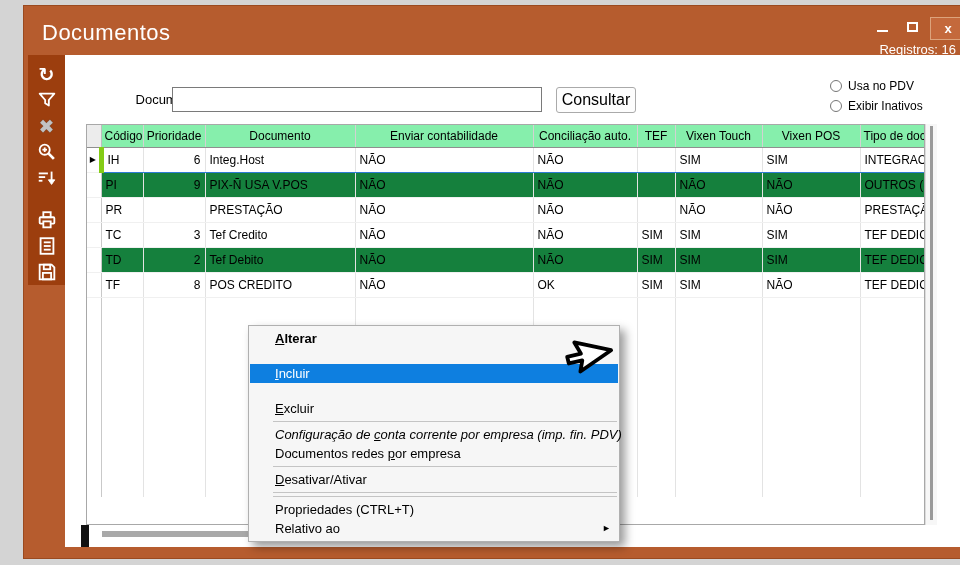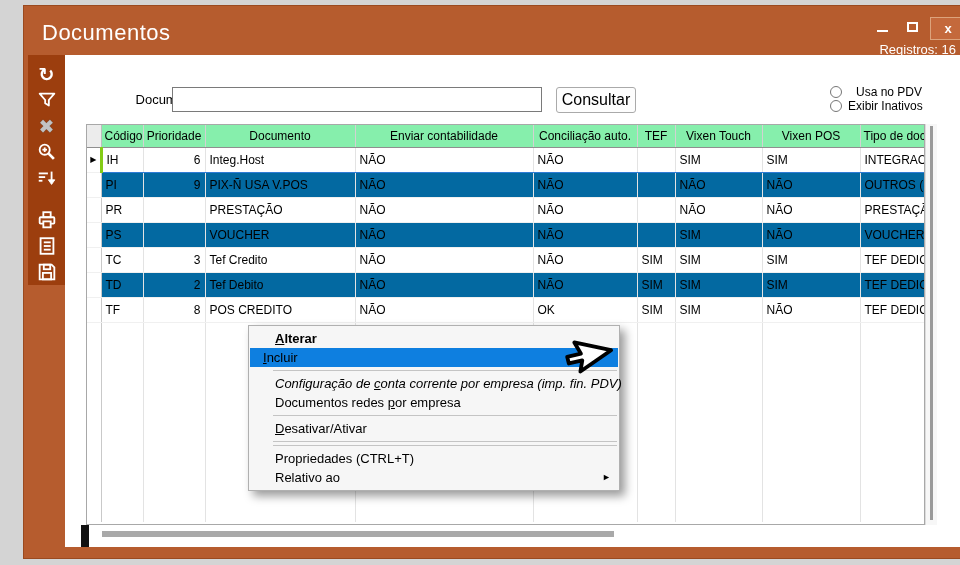--- a/index.html
+++ b/index.html
@@ -27,51 +27,51 @@
 
   
   #panel { position:absolute; left:41px; top:49px; width:901px; height:492px; background:#fff; }
 
   
   #doc-label { position:absolute; left:37px; top:37px; width:100px; text-align:right; font-size:13px; color:#000; }
   #doc-input { position:absolute; left:107px; top:32px; width:370px; height:25px; border:1px solid #7a7a7a; font-size:13px; padding:0 4px; outline:none; }
   #consultar { position:absolute; left:491px; top:32px; width:80px; height:26px; background:#fdfdfd; border:1px solid #aaa; border-radius:3px; font-size:16px; font-family:inherit; }
   .radio-row { position:absolute; left:765px; display:flex; align-items:center; font-size:12px; }
   .radio-row .circle { width:12px; height:12px; border:1px solid #767676; border-radius:50%; background:#fff; margin-right:6px; flex:none; }
-  #radio1 { top:30px;gap:8px; } #radio2 { top:44px; }
+  #radio1 { top:24px; } #radio2 { top:44px; }
 
   
   #grid { position:absolute; left:21px; top:69px; width:839px; height:401px; border:1px solid #a8a8a8; overflow:hidden; background:#fff; }
   table { border-collapse:collapse; table-layout:fixed; width:837px; font-size:12px; }
   th { font-weight:normal; height:22px; border-right:1px solid #d2d2d2; border-bottom:1px solid #8f8f8f; background:#86efac; text-align:center; overflow:hidden; white-space:nowrap; padding:0 3px; }
   th.ind { background:#ececec; border-right:1px solid #bdbdbd; }
   td { height:24px; line-height:24px; padding:0 4px; border-right:1px solid #e3e3e3; border-bottom:1px solid #f0f0f0; white-space:nowrap; overflow:hidden; }
   td.ind { background:#fff; border-right:1px solid #c9c9c9; padding:0; text-align:center; font-size:8px; color:#000; }
   td.num { text-align:right; }
-  tr.alt td { background:#0369a1; }
+  tr.alt td { background:#15803d; }
   tr.alt td.ind { background:#fff; }
   tr.sel td { border-top:1px solid #2e7cd6; border-bottom:1px solid #2e7cd6; }
-  tr.sel td.c1 { border-left:3px solid #84cc16; }
+  tr.sel td.c1 { border-left:5px solid #84cc16; }
   tr.sel td:last-child { border-right:1px solid #2e7cd6; }
   tr.sel td.ind { border-top:1px solid transparent; border-bottom:1px solid #f0f0f0; }
   tr.filler td { height:200px; border-bottom:none; background:#fff; }
 
   
   #vscroll { position:absolute; left:860px; top:69px; width:12px; height:401px; background:#f7f7f7; border-left:1px solid #dcdcdc; }
   #vthumb { position:absolute; left:4px; top:2px; width:3px; height:394px; background:#9a9a9a; }
   #hscroll { position:absolute; left:21px; top:472px; width:838px; height:14px; background:#fff; }
   #hthumb { position:absolute; left:16px; top:4px; width:512px; height:6px; background:#a9a9a9; }
   #hgrip { position:absolute; left:16px; top:470px; width:8px; height:22px; background:#111; }
 
   
   #context-menu { position:absolute; left:248px; top:325px; width:372px; background:#f6f6f6; border:1px solid #b0b0b0; box-shadow:5px 5px 9px rgba(0,0,0,.4); padding:3px 0; z-index:50; font-size:13px; }
   .mitem { height:19px; line-height:19px; padding-left:26px; position:relative; color:#000; white-space:nowrap; }
   .mitem.bold { font-weight:bold; }
   .mitem.italic { font-style:italic; }
-  .mitem.sel { background:#0e7fe0; color:#000000; margin:0 1px; padding-left:13px; }
+  .mitem.sel { background:#0e7fe0; color:#ffffff; margin:16px 1px; padding-left:25px; }
   .mitem .arrow { position:absolute; right:8px; top:0; font-size:9px; }
   .msep { height:1px; background:#c4c4c4; margin:3px 2px 3px 24px; }
 
   
   #cursor { position:absolute; left:597px; top:344px; z-index:99; transform:rotate(102deg); transform-origin:8px 8px; }
 </style>
 </head>
 <body>
 
 <div id="window">
@@ -214,32 +214,20 @@
               <td class="c1">PR</td>
               <td class="num "></td>
               <td class="">PRESTAÇÃO</td>
               <td class="">NÃO</td>
               <td class="">NÃO</td>
               <td class=""></td>
               <td class="">NÃO</td>
               <td class="">NÃO</td>
               <td class="">PRESTAÇÃO</td>
             </tr>
-            <tr class="alt">
-              <td class="ind"></td>
-              <td class="c1">PS</td>
-              <td class="num "></td>
-              <td class="">VOUCHER</td>
-              <td class="">NÃO</td>
-              <td class="">NÃO</td>
-              <td class=""></td>
-              <td class="">SIM</td>
-              <td class="">NÃO</td>
-              <td class="">VOUCHER</td>
-            </tr>
             <tr class="">
               <td class="ind"></td>
               <td class="c1">TC</td>
               <td class="num ">3</td>
               <td class="">Tef Credito</td>
               <td class="">NÃO</td>
               <td class="">NÃO</td>
               <td class="">SIM</td>
               <td class="">SIM</td>
               <td class="">SIM</td>
@@ -290,20 +278,21 @@
     <div id="hscroll">
         <div id="hthumb"></div>
       </div>
     <div id="hgrip"></div>
   </div>
 </div>
 
 <div id="context-menu">
     <div class="mitem bold"><u>A</u>lterar</div>
     <div class="mitem sel"><u>I</u>ncluir</div>
+    <div class="mitem"><u>E</u>xcluir</div>
     <div class="msep"></div>
     <div class="mitem italic">Configuração de <u>c</u>onta corrente por empresa (imp. fin. PDV)</div>
     <div class="mitem">Documentos redes <u>p</u>or empresa</div>
     <div class="msep"></div>
     <div class="mitem"><u>D</u>esativar/Ativar</div>
     <div class="msep"></div>
     <div class="msep"></div>
     <div class="mitem">Propriedades (CTRL+T)</div>
     <div class="mitem">Relativo ao<span class="arrow">►</span></div>
   </div>

